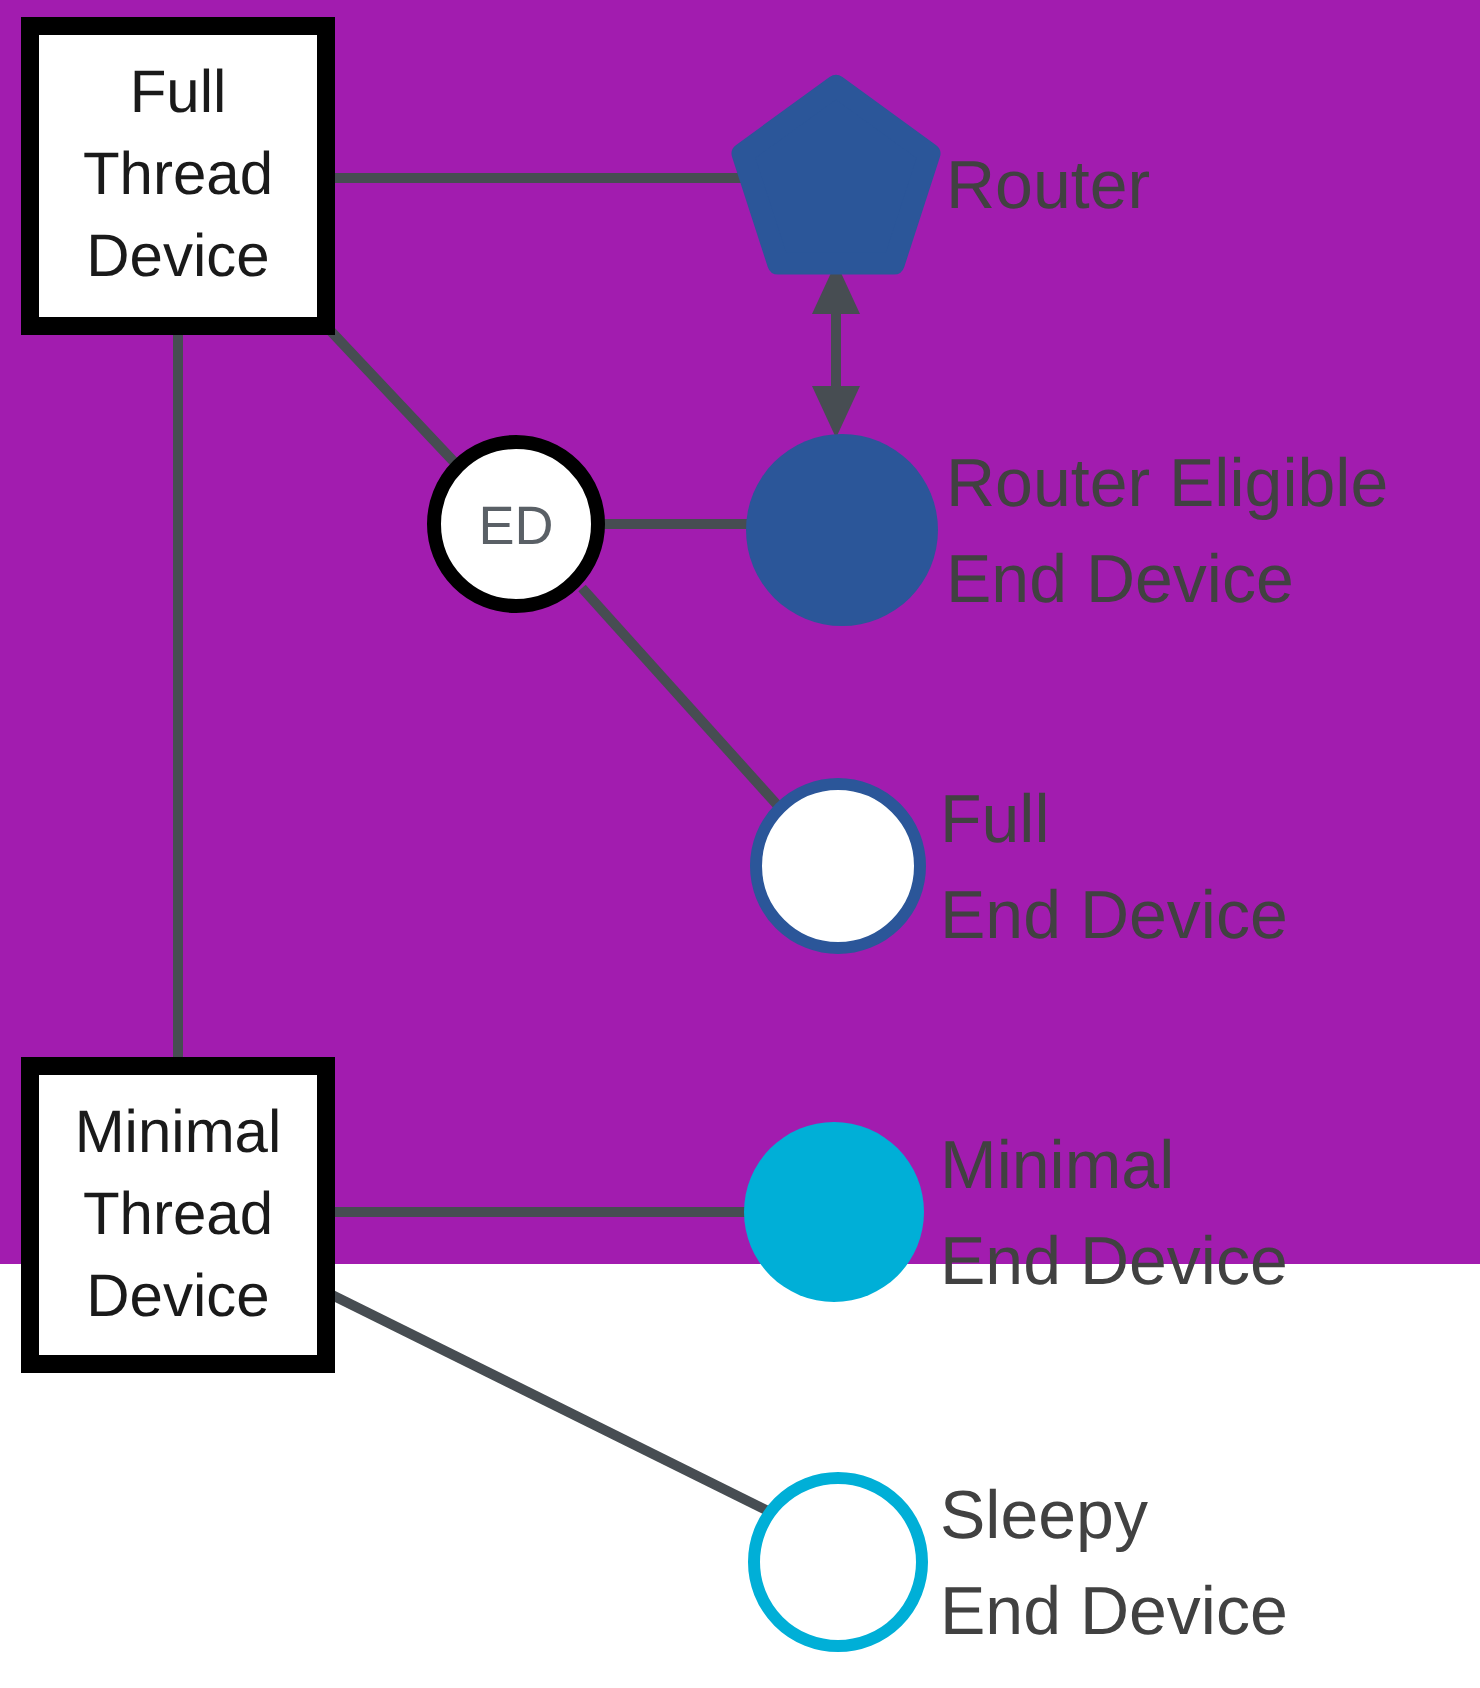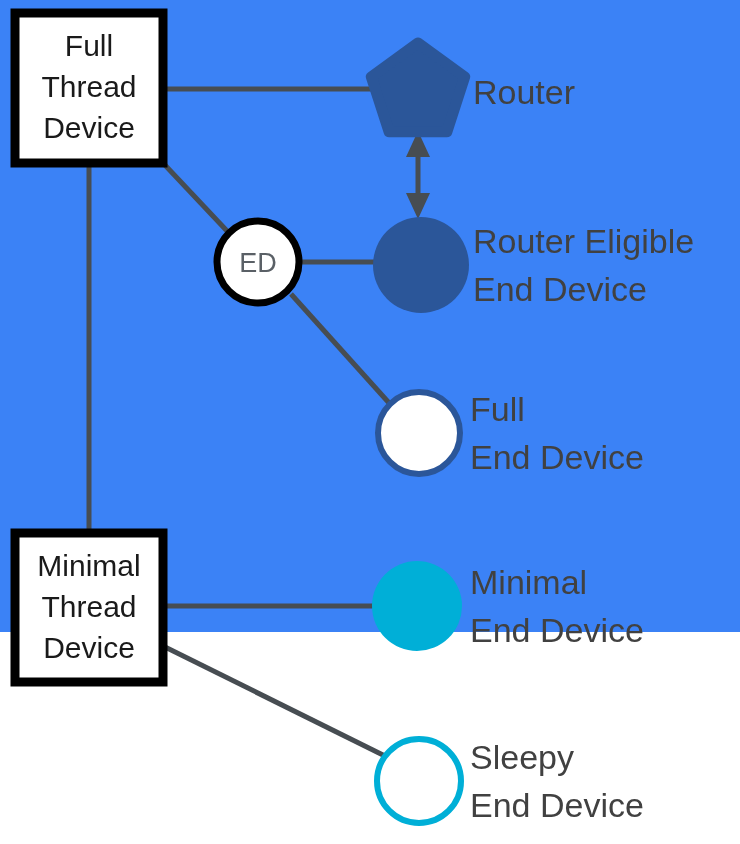--- a/index.html
+++ b/index.html
@@ -10,21 +10,21 @@
   body {
     width: 740px;
     height: 844px;
     overflow: hidden;
     font-family: "Liberation Sans", sans-serif;
   }
   #diagram-root {
     position: relative;
     width: 740px;
     height: 632px;
-    background: #3b82f6;
+    background: #a21caf;
   }
   svg.diagram {
     display: block;
     width: 740px;
     height: 844px;
   }
   .node-box-rect {
     fill: #ffffff;
     stroke: #000000;
     stroke-width: 9;

